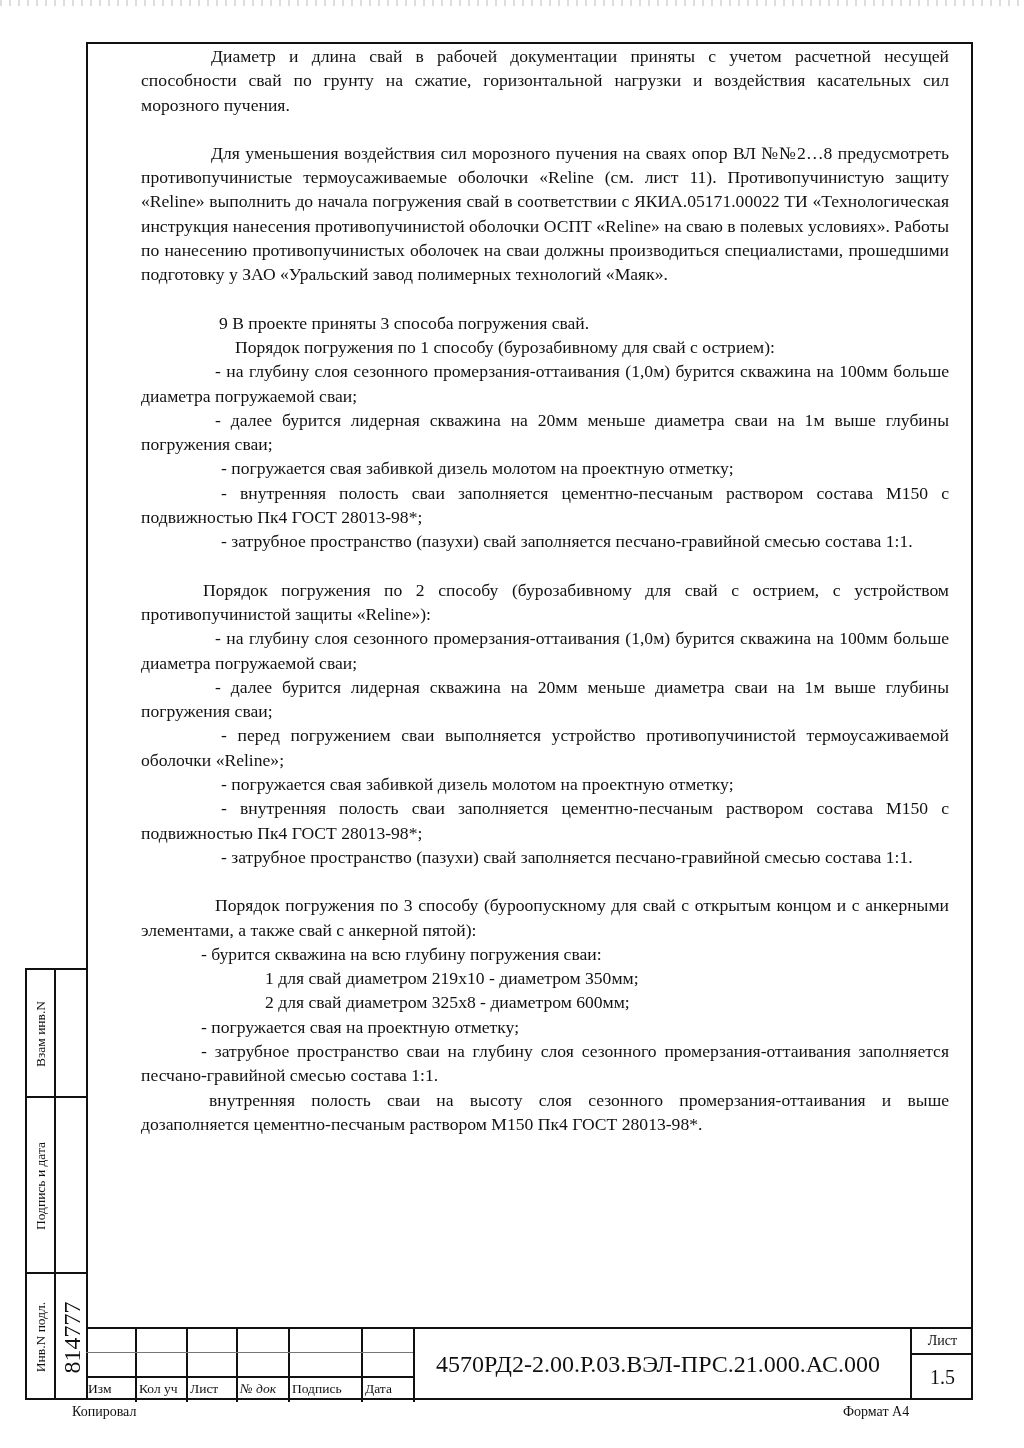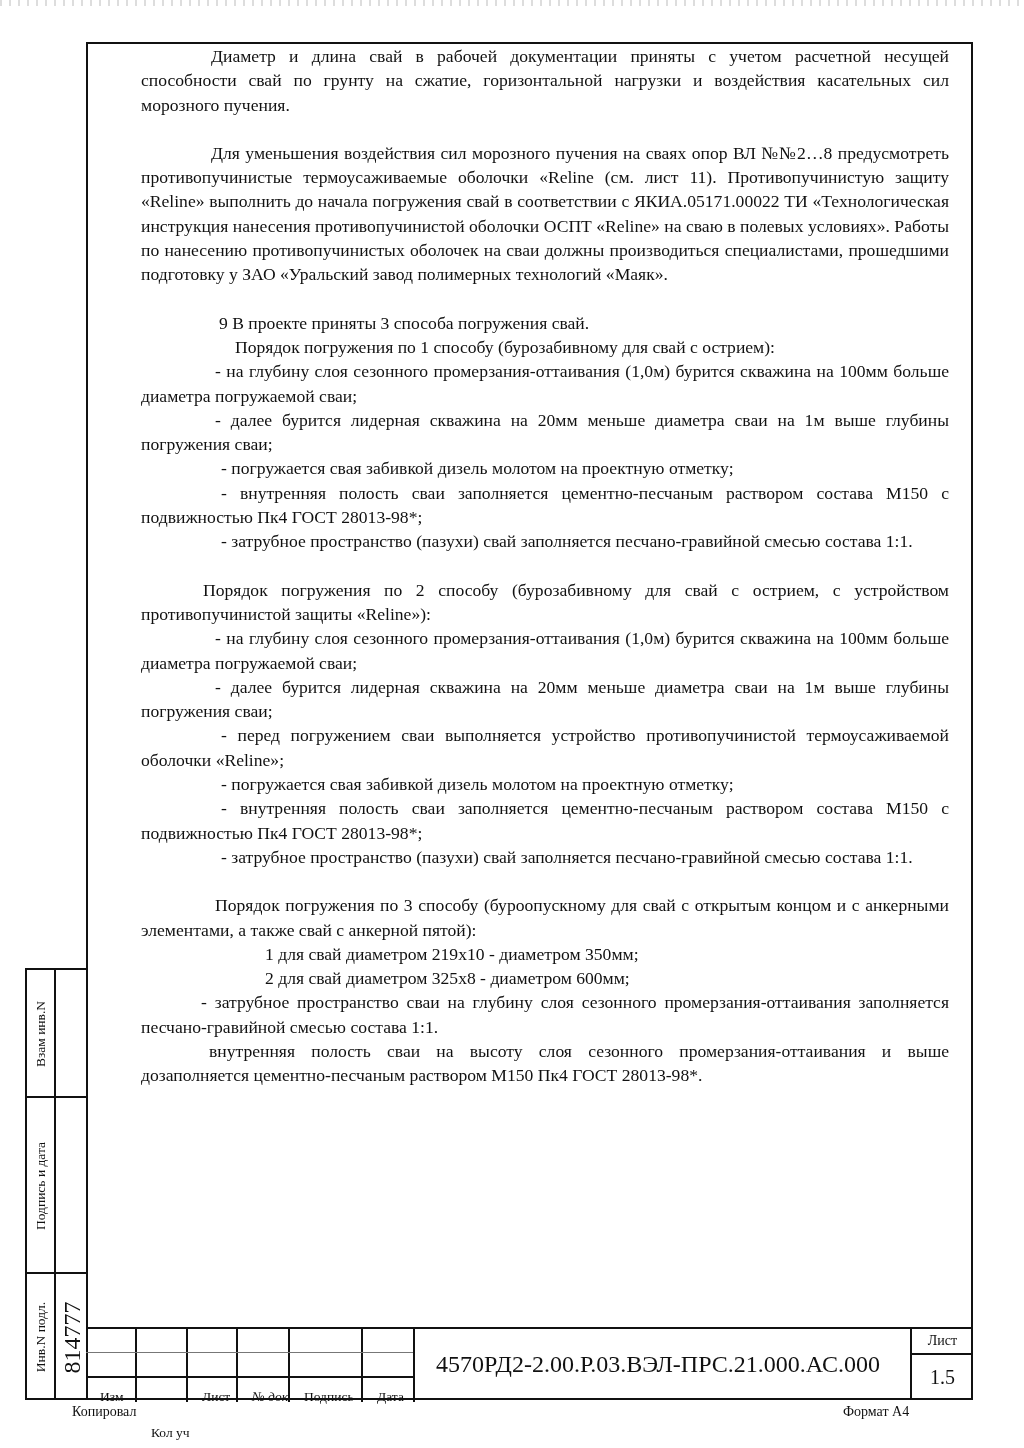--- a/index.html
+++ b/index.html
@@ -24,21 +24,21 @@
   .vlabel { position: absolute; left: 2px; width: 25px; display: flex; align-items: center; justify-content: center; }
   .vlabel span { transform: rotate(-90deg); white-space: nowrap; font-size: 13.5px; display: inline-block; }
   .vnum { position: absolute; left: 30px; width: 30px; display: flex; align-items: center; justify-content: center; }
   .vnum span { transform: rotate(-90deg); white-space: nowrap; font-size: 24px; display: inline-block; }
 
   
   .tb { position: absolute; left: 86px; top: 1327px; width: 887px; height: 73px;
         border-top: 2px solid #111; box-sizing: border-box; }
   .tb-col { position: absolute; top: 0; height: 73px; border-right: 2px solid #111; box-sizing: border-box; }
   .tb-hline { position: absolute; left: 0; width: 327px; }
-  .tb-lbl { position: absolute; top: 60px; font-size: 13.5px; padding-left: 14px; }
+  .tb-lbl { position: absolute; top: 52px; font-size: 13.5px; padding-left: 2px; }
   .tb-code { position: absolute; left: 329px; top: 0; width: 486px; height: 71px;
              display: flex; align-items: center; justify-content: center; font-size: 24px; }
   .tb-sheet { position: absolute; left: 824px; top: 0; width: 61px; height: 71px; border-left: 2px solid #111; }
   .tb-sheet-lbl { height: 24px; border-bottom: 2px solid #111; font-size: 14px; text-align: center; line-height: 24px; }
   .tb-sheet-num { font-size: 20px; text-align: center; line-height: 44px; }
 
   .footer-left { position: absolute; left: 72px; top: 1404px; font-size: 14px; }
   .footer-right { position: absolute; left: 843px; top: 1404px; font-size: 14px; }
   .scan-noise { position: absolute; left: 0; top: 0; width: 1024px; height: 6px;
                 background: repeating-linear-gradient(90deg, #bbb 0 2px, transparent 2px 9px); opacity: 0.5; }
@@ -65,22 +65,24 @@
   <div class="gap"></div>
   <p style="text-indent:62px">Порядок погружения по 2 способу (бурозабивному для свай с острием, с устройством противопучинистой защиты «Reline»):</p>
   <p style="text-indent:74px">- на глубину слоя сезонного промерзания-оттаивания (1,0м) бурится скважина на 100мм больше диаметра погружаемой сваи;</p>
   <p style="text-indent:74px">- далее бурится лидерная скважина на 20мм меньше диаметра сваи на 1м выше глубины погружения сваи;</p>
   <p style="text-indent:80px">- перед погружением сваи выполняется устройство противопучинистой термоусаживаемой оболочки «Reline»;</p>
   <p style="text-indent:80px">- погружается свая забивкой дизель молотом на проектную отметку;</p>
   <p style="text-indent:80px">- внутренняя полость сваи заполняется цементно-песчаным раствором состава М150 с подвижностью Пк4 ГОСТ 28013-98*;</p>
   <p style="text-indent:80px">- затрубное пространство (пазухи) свай заполняется песчано-гравийной смесью состава 1:1.</p>
   <div class="gap"></div>
   <p style="text-indent:74px">Порядок погружения по 3 способу (буроопускному для свай с открытым концом и с анкерными элементами, а также свай с анкерной пятой):</p>
+  <p style="text-indent:60px">- бурится скважина на всю глубину погружения сваи:</p>
   <p style="text-indent:124px">1 для свай диаметром 219х10 - диаметром 350мм;</p>
   <p style="text-indent:124px">2 для свай диаметром 325х8 - диаметром 600мм;</p>
+  <p style="text-indent:60px">- погружается свая на проектную отметку;</p>
   <p style="text-indent:60px">- затрубное пространство сваи на глубину слоя сезонного промерзания-оттаивания заполняется песчано-гравийной смесью состава 1:1.</p>
   <p style="text-indent:68px">внутренняя полость сваи на высоту слоя сезонного промерзания-оттаивания и выше дозаполняется цементно-песчаным раствором М150 Пк4 ГОСТ 28013-98*.</p>
 </div>
 
 <div class="side">
   <div class="side-divider"></div>
   <div class="side-cell" style="top:0;height:128px;">
     <div class="vlabel" style="top:0;height:128px;">
         <span>Взам инв.N</span>
       </div>
@@ -103,21 +105,21 @@
 <div class="tb">
   <div class="tb-col" style="left:0;width:51px;"></div>
   <div class="tb-col" style="left:51px;width:51px;"></div>
   <div class="tb-col" style="left:102px;width:50px;"></div>
   <div class="tb-col" style="left:152px;width:52px;"></div>
   <div class="tb-col" style="left:204px;width:73px;"></div>
   <div class="tb-col" style="left:277px;width:52px;"></div>
   <div class="tb-hline" style="top:23px;border-top:1px solid #777;"></div>
   <div class="tb-hline" style="top:47px;border-top:2px solid #111;"></div>
   <span class="tb-lbl" style="left:0;">Изм</span>
-  <span class="tb-lbl" style="left:51px;margin-top:36px;">Кол уч</span>
+  <span class="tb-lbl" style="left:51px;">Кол уч</span>
   <span class="tb-lbl" style="left:102px;">Лист</span>
   <span class="tb-lbl" style="left:152px;font-style:italic;">№ док</span>
   <span class="tb-lbl" style="left:204px;">Подпись</span>
   <span class="tb-lbl" style="left:277px;">Дата</span>
   <div class="tb-code">4570РД2-2.00.Р.03.ВЭЛ-ПРС.21.000.АС.000</div>
   <div class="tb-sheet">
     <div class="tb-sheet-lbl">Лист</div>
     <div class="tb-sheet-num">1.5</div>
   </div>
 </div>

